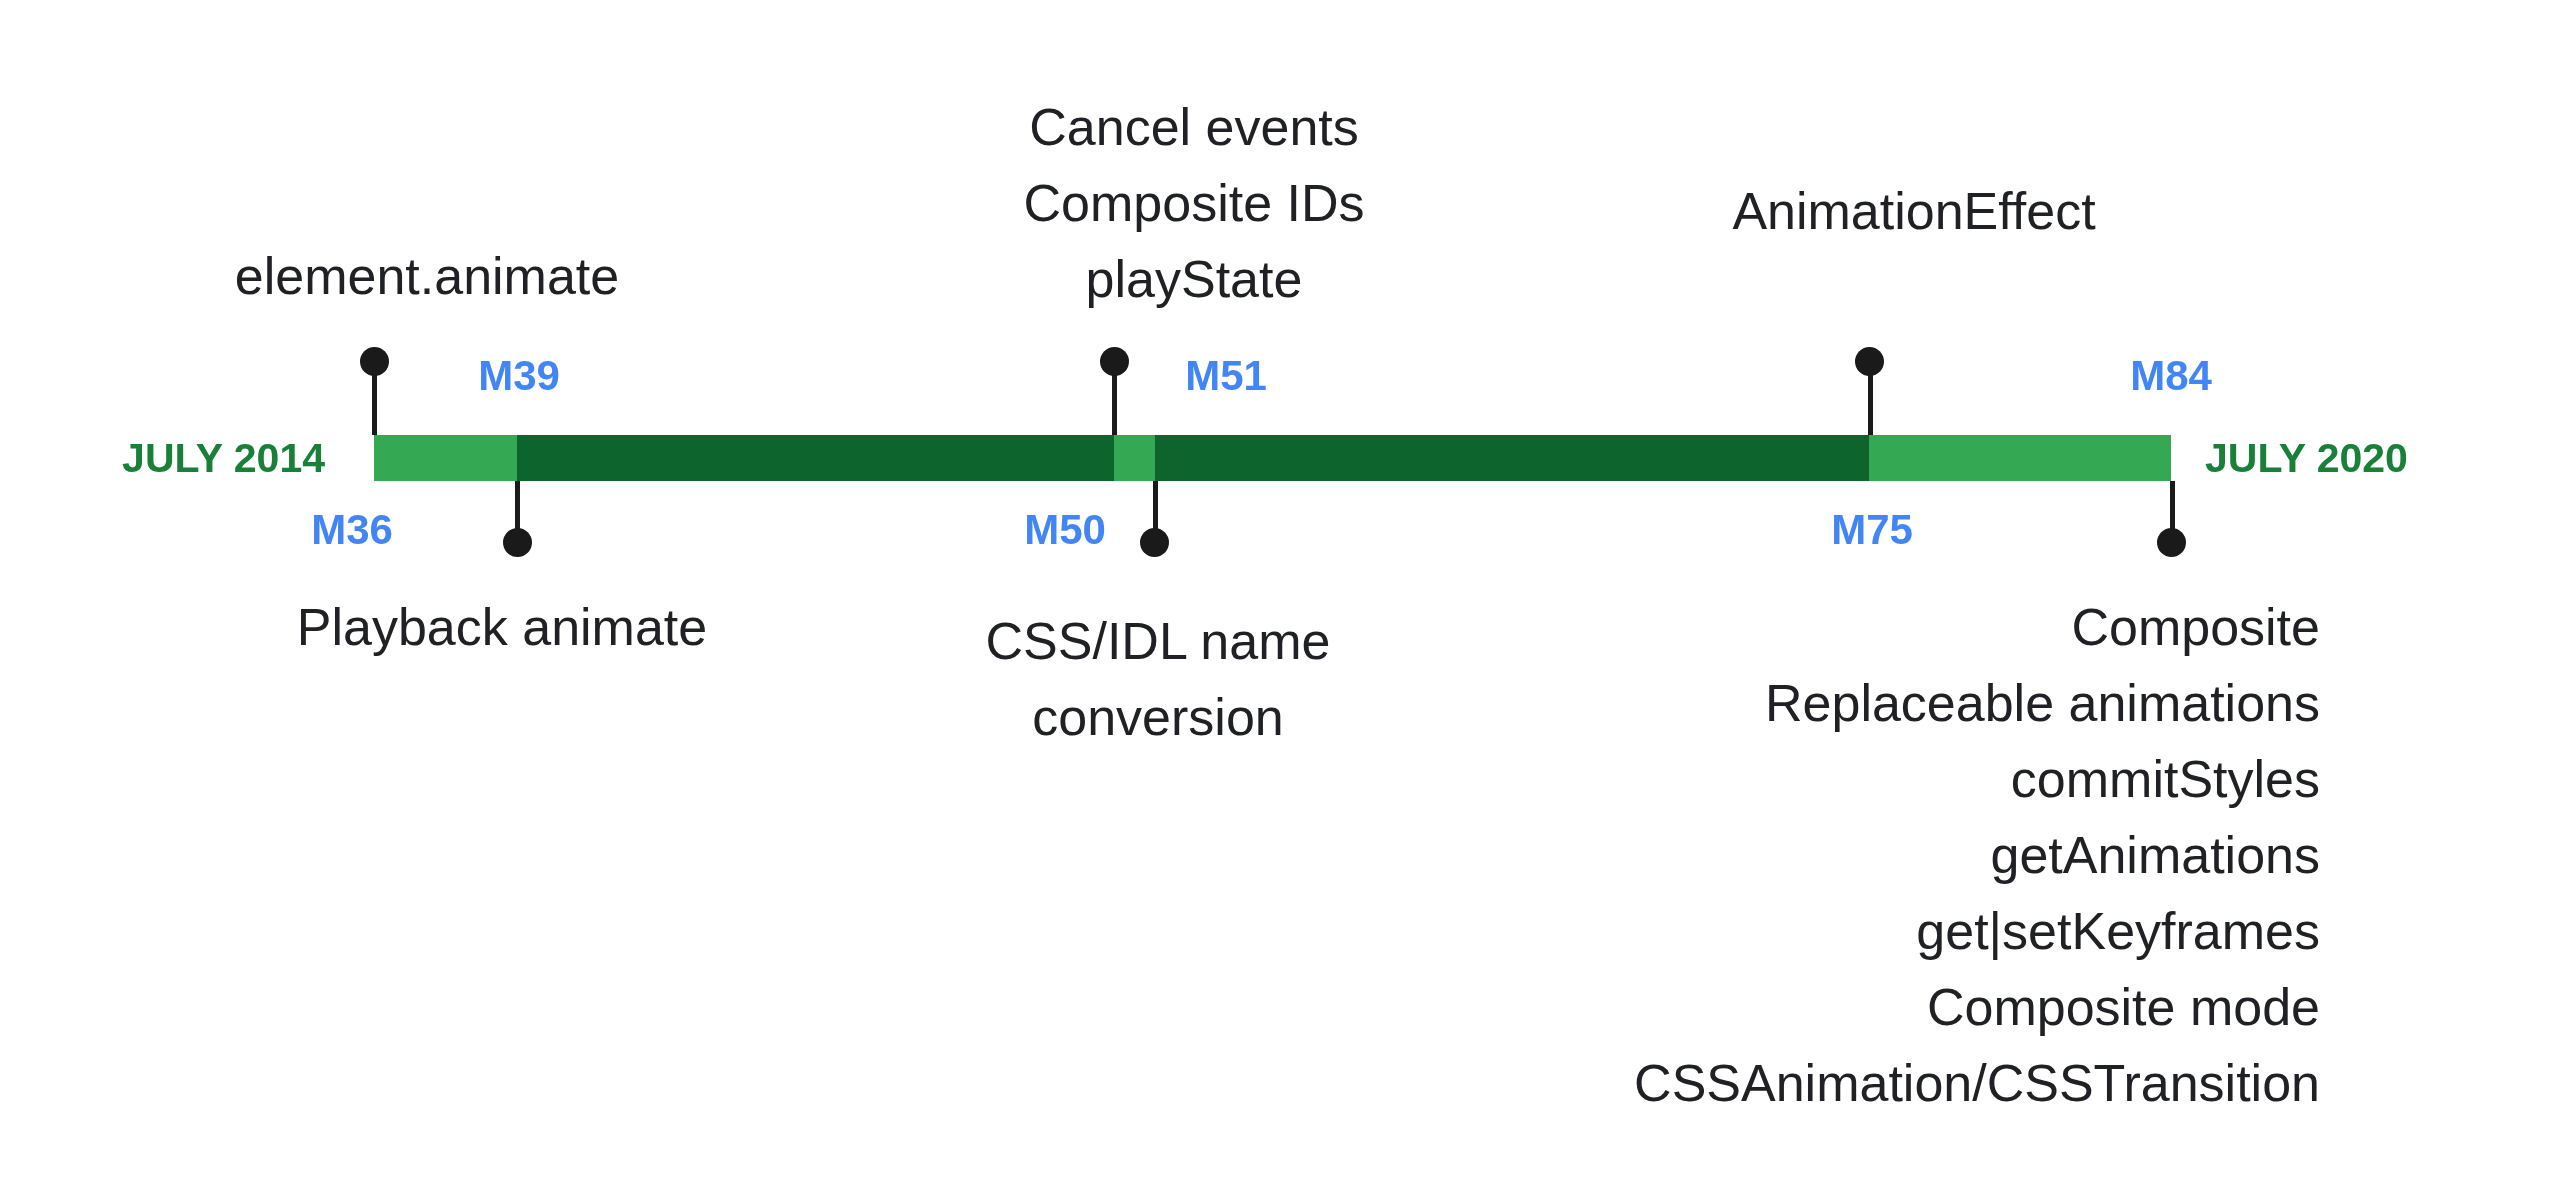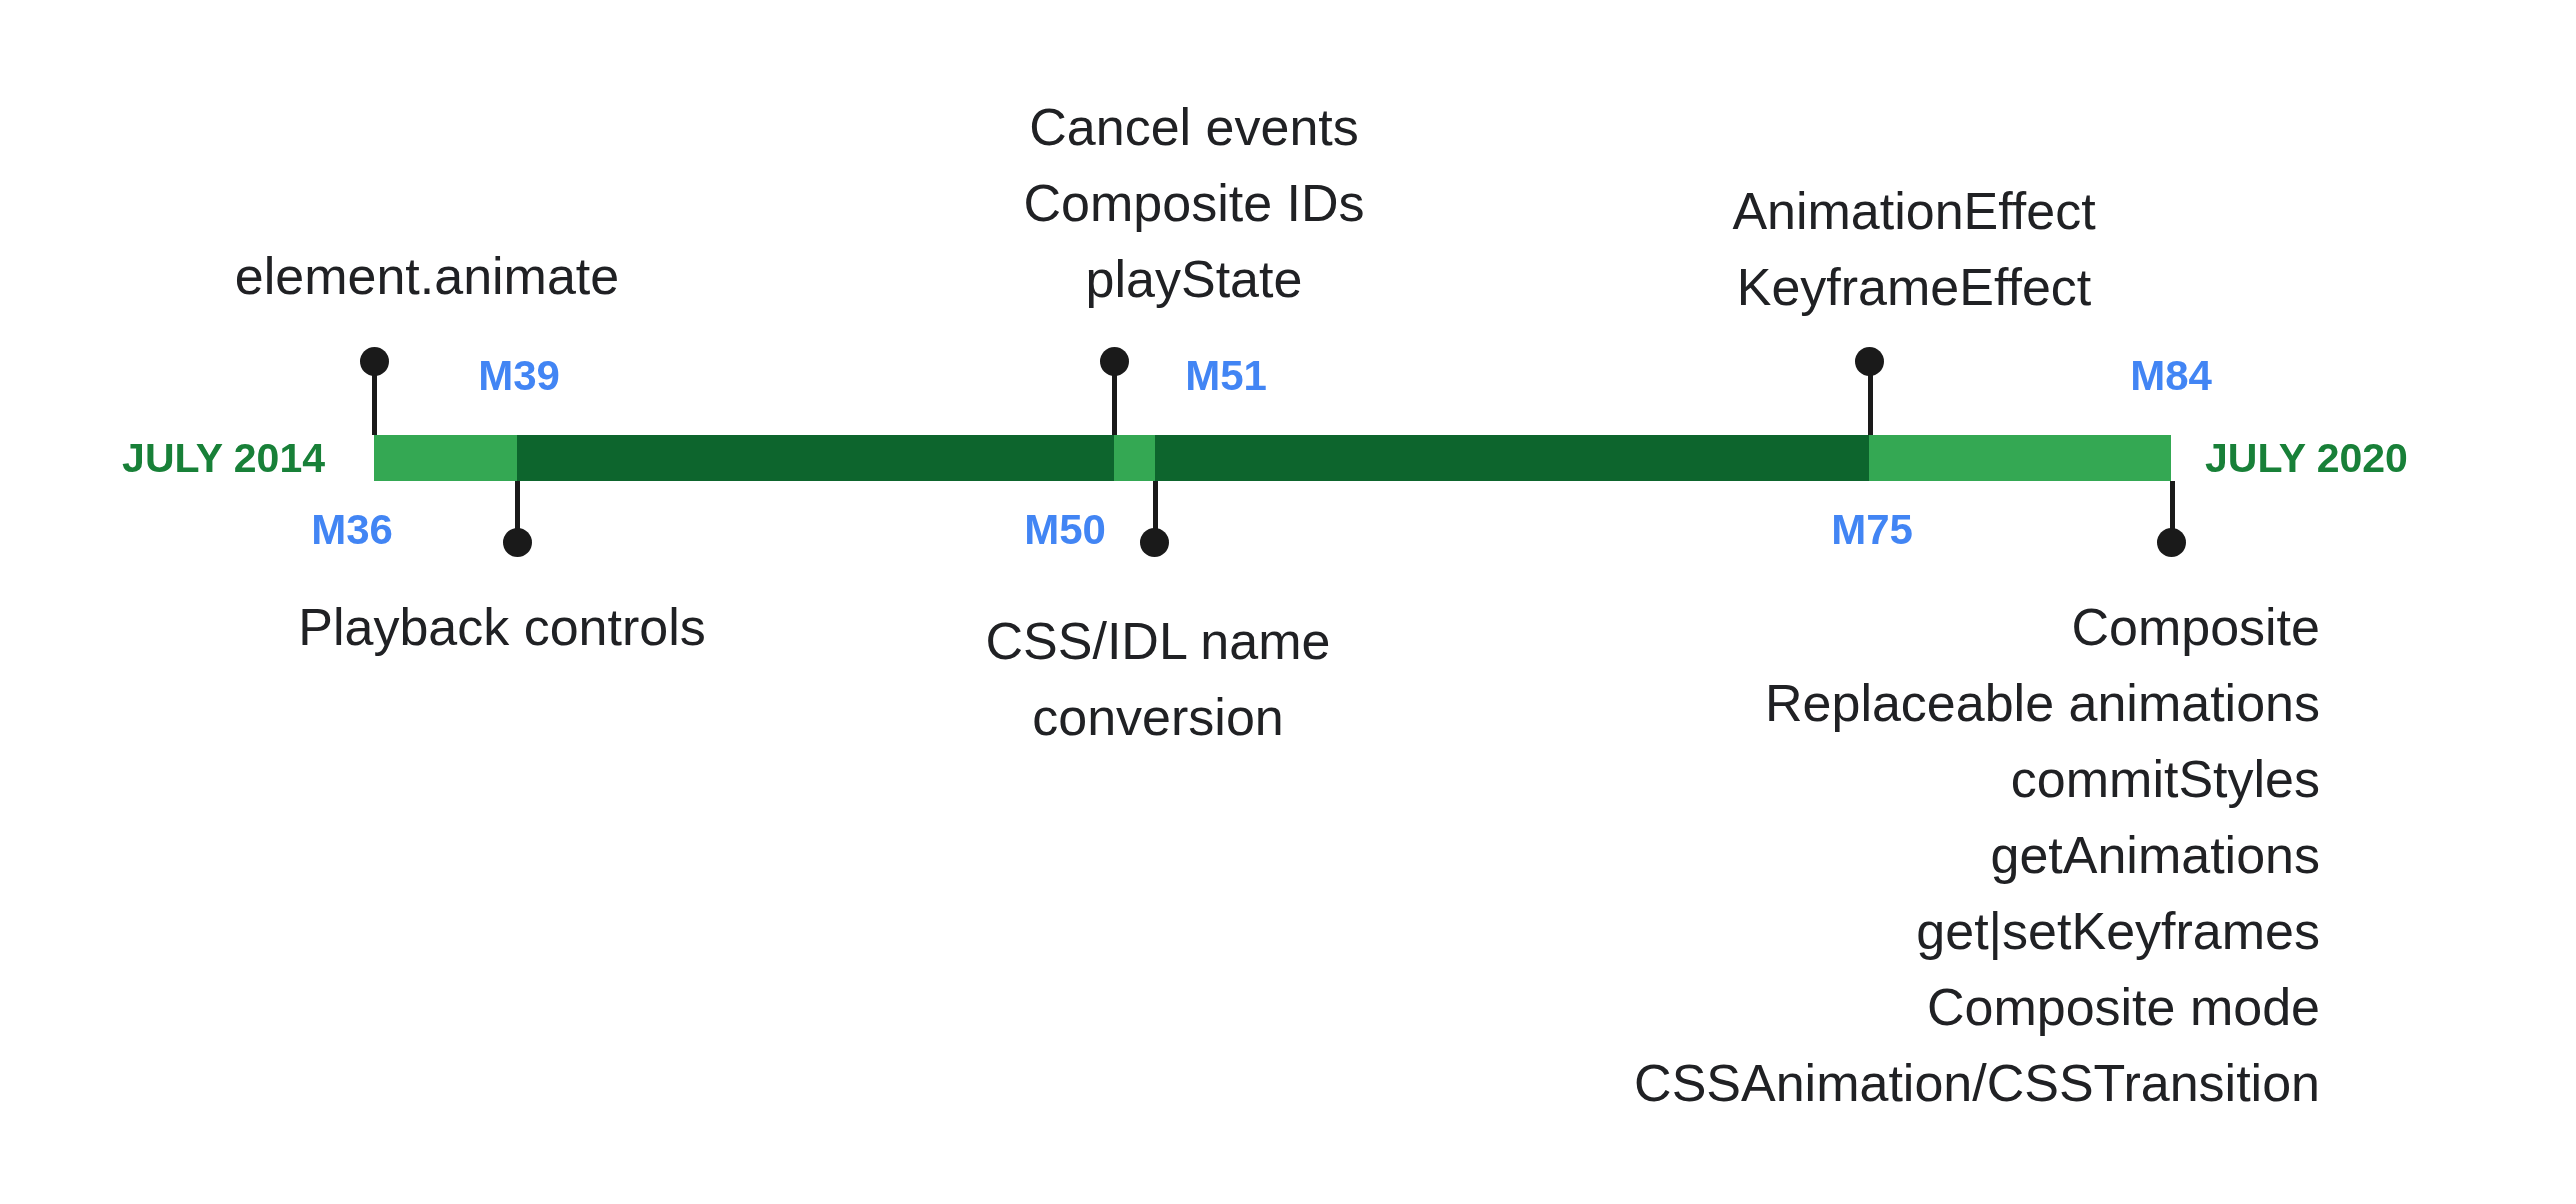--- a/index.html
+++ b/index.html
@@ -106,25 +106,24 @@
   </div>
 
   <div class="event" style="left: 1150px; top: 89px; margin-left: 44px;">
     <span class="line">Cancel events</span>
     <span class="line">Composite IDs</span>
     <span class="line">playState</span>
   </div>
 
   <div class="event" style="left: 1914px; top: 173px;">
     <span class="line">AnimationEffect</span>
-    <span class="line">KeyframeEffect</span>
   </div>
 
   <div class="event" style="left: 502px; top: 589px;">
-    <span class="line">Playback controls</span>
+    <span class="line">Playback animate</span>
   </div>
 
   <div class="event" style="left: 1158px; top: 603px;">
     <span class="line">CSS/IDL name</span>
     <span class="line">conversion</span>
   </div>
 
   <div class="event right-align" style="right: 256px; top: 589px;">
     <span class="line">Composite</span>
     <span class="line">Replaceable animations</span>

